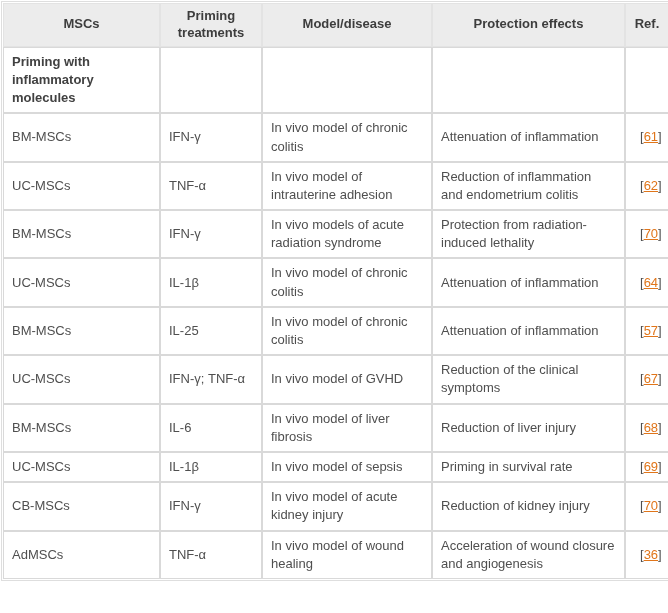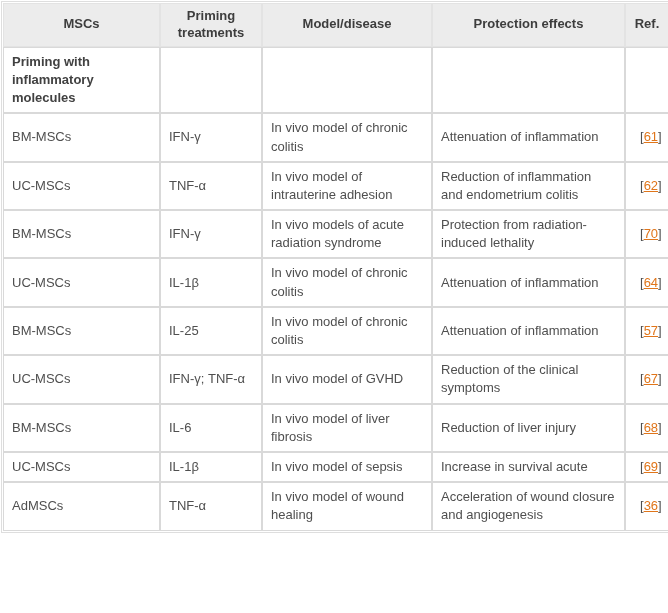--- a/index.html
+++ b/index.html
@@ -146,24 +146,31 @@
       <td>IL-6</td>
       <td><span class="iv">In vivo</span><span> model of liver fibrosis</span></td>
       <td>Reduction of liver injury</td>
       <td class="ref-cell"><span class="bk">[</span><a href="#">68</a><span class="bk">]</span></td>
     </tr>
 
     <tr>
       <td>UC-MSCs</td>
       <td>IL-1β</td>
       <td><span class="iv">In vivo</span><span> model of sepsis</span></td>
-      <td>Increase in survival acute</td>
+      <td>Priming in survival rate</td>
       <td class="ref-cell"><span class="bk">[</span><a href="#">69</a><span class="bk">]</span></td>
     </tr>
 
+    <tr>
+      <td>CB-MSCs</td>
+      <td>IFN-γ</td>
+      <td><span class="iv">In vivo</span><span> model of acute kidney injury</span></td>
+      <td>Reduction of kidney injury</td>
+      <td class="ref-cell"><span class="bk">[</span><a href="#">70</a><span class="bk">]</span></td>
+    </tr>
 
     <tr>
       <td>AdMSCs</td>
       <td>TNF-α</td>
       <td><span class="iv">In vivo</span><span> model of wound healing</span></td>
       <td>Acceleration of wound closure and angiogenesis</td>
       <td class="ref-cell"><span class="bk">[</span><a href="#">36</a><span class="bk">]</span></td>
     </tr>
   </tbody>
 </table>

